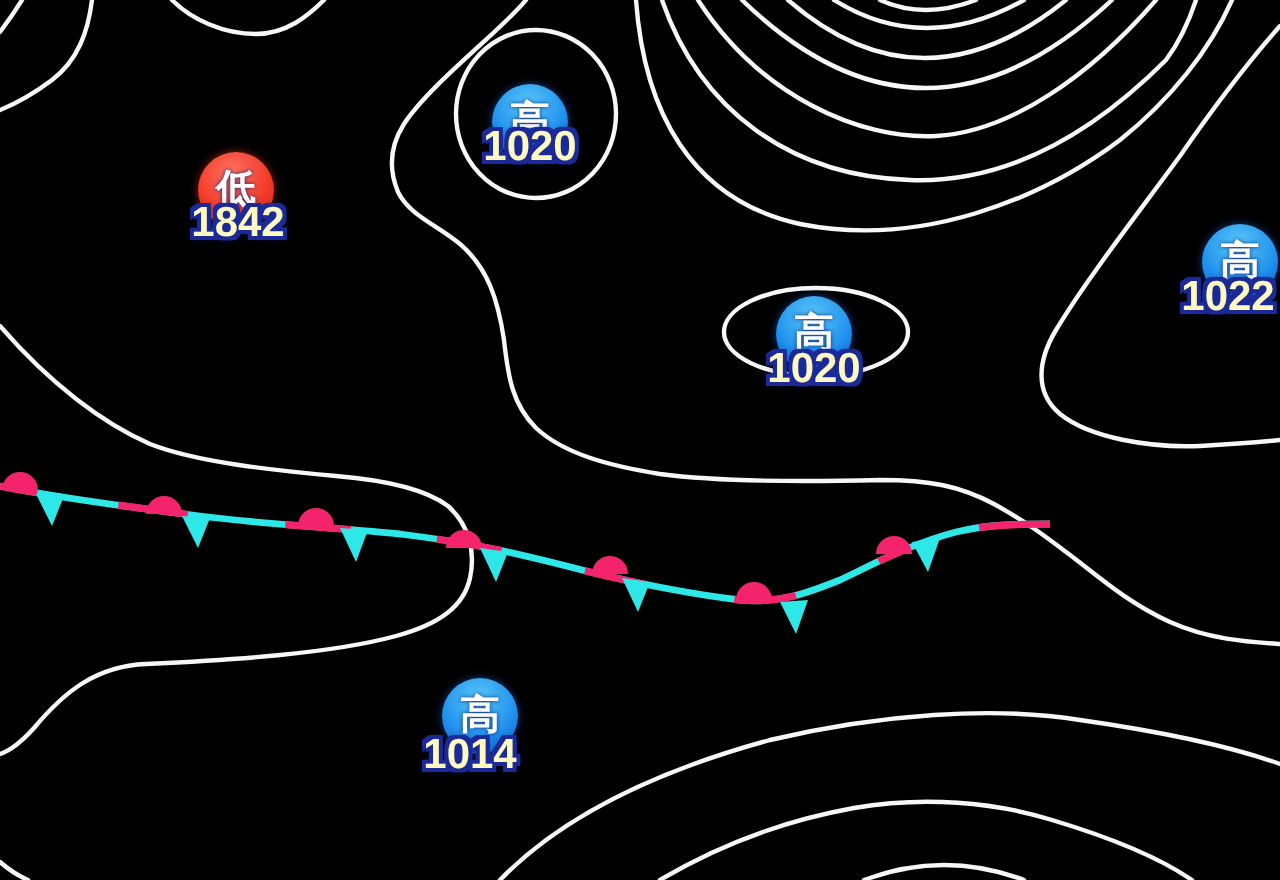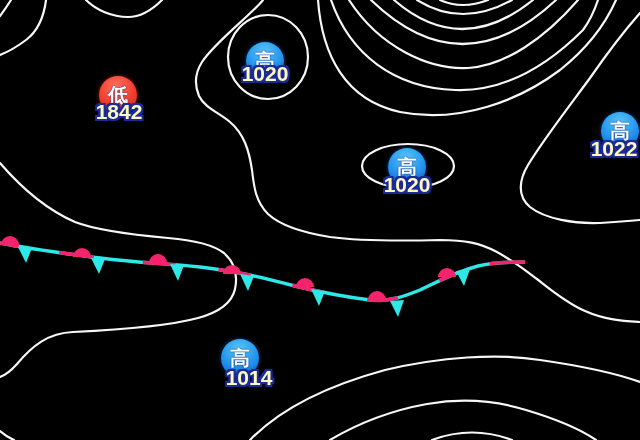--- a/index.html
+++ b/index.html
@@ -121,15 +121,15 @@
   <div class="plabel" style="left:371px;top:174px;">1020</div>
 
   <div class="marker high" style="left:601px;top:112px;">
     <span class="glyph">高</span>
   </div>
   <div class="plabel" style="left:578px;top:138px;">1022</div>
 
   <div class="marker high" style="left:221px;top:339px;">
     <span class="glyph">高</span>
   </div>
-  <div class="plabel" style="left:213px;top:367px;">1014</div>
+  <div class="plabel" style="left:199px;top:367px;">1014</div>
 
 </div>
 
 </body></html>

